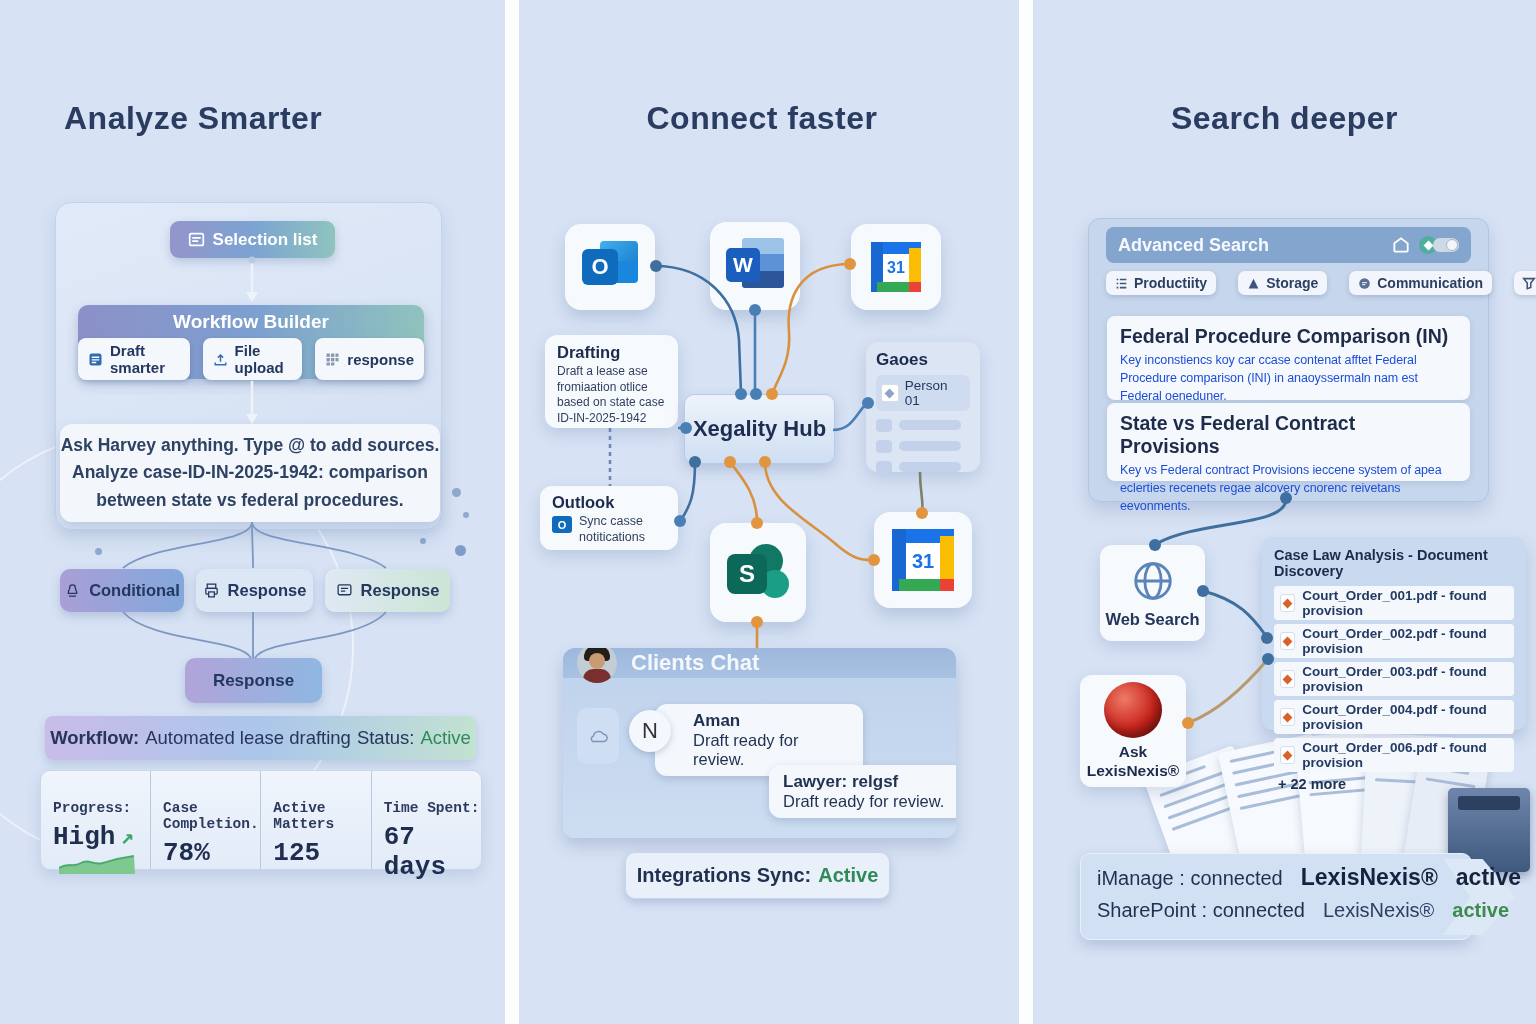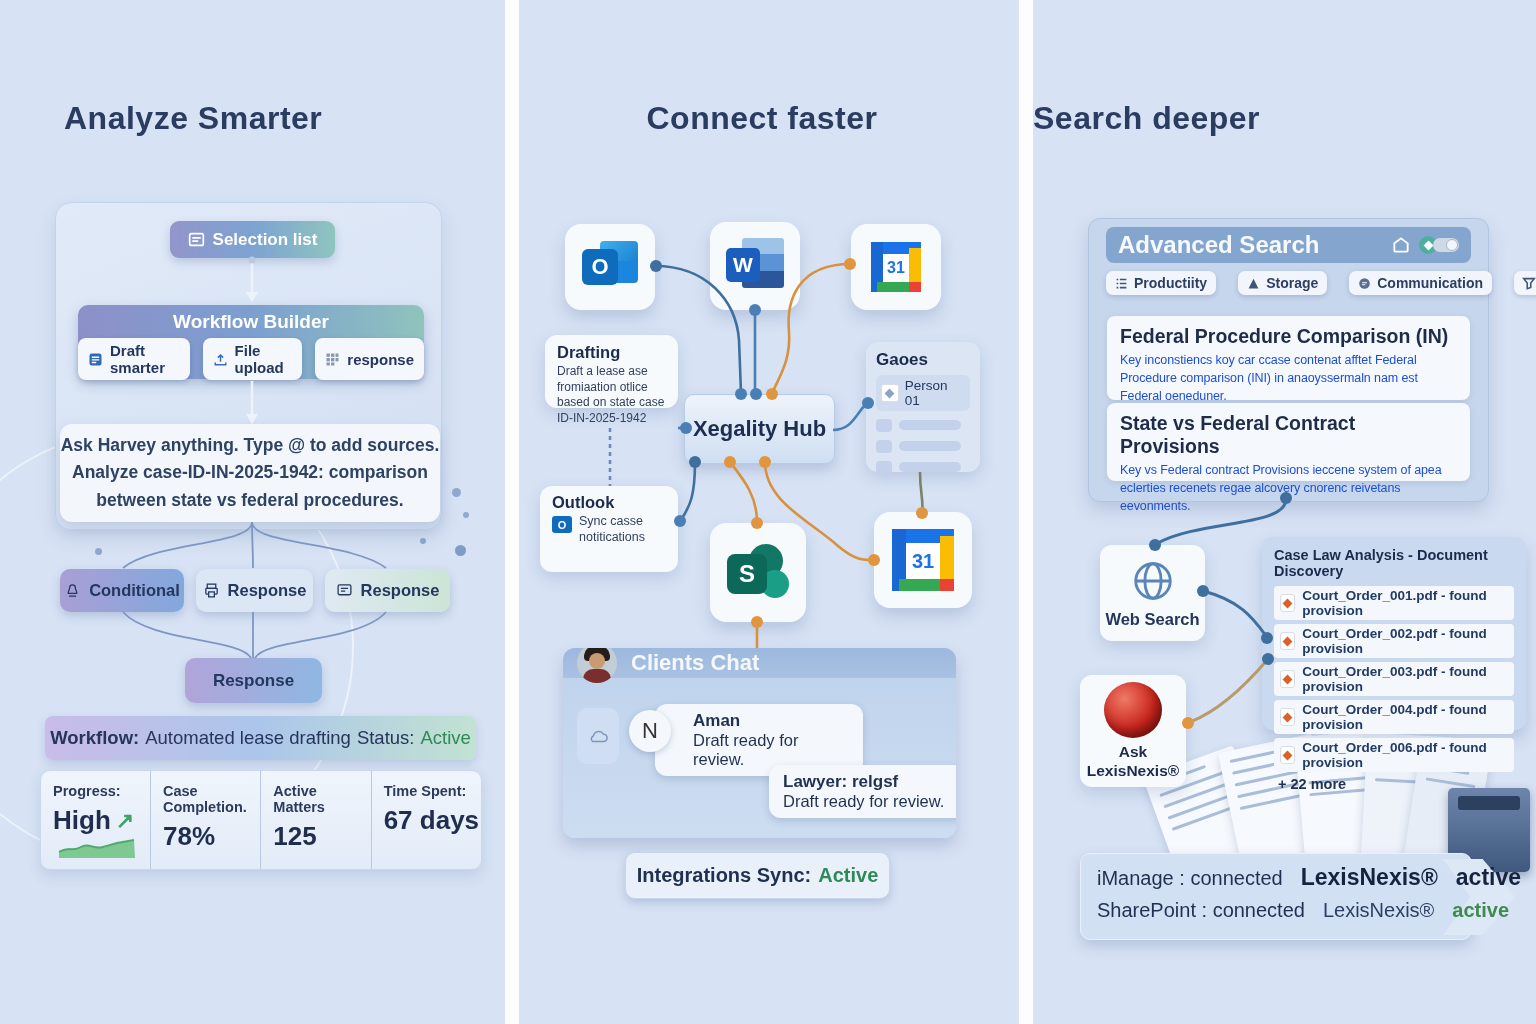--- a/index.html
+++ b/index.html
@@ -27,21 +27,21 @@
     font-size:15px;font-weight:bold;color:#24375f;box-shadow:0 2px 5px rgba(40,70,120,.25);}
   .ask{position:absolute;left:60px;top:424px;width:380px;height:98px;border-radius:12px;background:#f3f7fc;
     box-shadow:0 6px 14px rgba(70,100,150,.18);display:flex;flex-direction:column;justify-content:center;
     text-align:center;font-size:17.5px;font-weight:600;color:#2e4263;line-height:1.55;z-index:10;}
   .statusbar{position:absolute;left:45px;top:716px;width:431px;height:44px;border-radius:8px;z-index:10;
     background:linear-gradient(90deg,#c9bce9,#abc6ea,#c2e2d2);box-shadow:0 4px 10px rgba(70,100,150,.2);
     display:flex;align-items:center;justify-content:center;font-size:18.5px;color:#27355c;gap:6px;}
   .stats{position:absolute;left:40px;top:770px;width:440px;height:98px;border-radius:10px;z-index:10;
     background:linear-gradient(180deg,#f0f5fc,#e2ebf8);border:1px solid #c8d7ec;box-shadow:0 6px 14px rgba(70,100,150,.16);
     display:flex;}
-  .stat{flex:1;padding:12px 0 0 12px;position:relative;}
+  .stat{flex:1;padding:29px 0 0 12px;position:relative;font-family:Liberation Mono, monospace;}
   .stat + .stat{border-left:1px solid #b9c9e2;}
   .stat .lab{font-size:14.5px;font-weight:bold;color:#2c3a5e;}
   .stat .val{font-size:26px;font-weight:bold;color:#1f2d4e;margin-top:6px;display:flex;align-items:center;gap:5px;}
   
   .appcard{position:absolute;background:#f7fafd;border-radius:16px;box-shadow:0 8px 16px rgba(70,100,150,.22);
     display:flex;align-items:center;justify-content:center;z-index:10;}
   .hub{position:absolute;left:684px;top:394px;width:149px;height:68px;border-radius:10px;z-index:10;
     background:linear-gradient(180deg,#edf3fb,#cfdff2);border:1px solid #b6cbe7;box-shadow:0 6px 14px rgba(70,100,150,.25);
     display:flex;align-items:center;justify-content:center;font-size:22px;font-weight:600;color:#1d2e52;}
   .gcal{position:relative;background:#fff;}
@@ -49,21 +49,21 @@
   .chat{position:absolute;left:563px;top:648px;width:393px;height:190px;border-radius:12px;z-index:10;
     background:linear-gradient(180deg,#bed2ec,#cdddf1);box-shadow:0 8px 16px rgba(70,100,150,.25);overflow:hidden;}
   .chat-head{height:30px;background:linear-gradient(180deg,#9db8dd,#a9c2e2);display:flex;align-items:center;gap:14px;padding:0 14px;}
   .chat-title{color:#f4f8fd;font-size:22px;font-weight:bold;}
   .bubble{position:absolute;background:#f4f8fd;border-radius:12px;box-shadow:0 3px 8px rgba(40,70,120,.2);padding:7px 14px;font-size:16.5px;color:#1f3050;}
   .bubble b{font-size:17px;}
   
   .advpanel{position:absolute;left:1088px;top:218px;width:399px;height:282px;border-radius:12px;z-index:10;
     background:#c6d6ec;border:1px solid #b0c5e2;box-shadow:0 8px 18px rgba(70,100,150,.22);}
   .advhead{position:absolute;left:17px;top:8px;right:17px;height:36px;border-radius:8px;background:#84a5cd;
-    display:flex;align-items:center;padding:0 12px;color:#f6f9fd;font-size:24px;font-weight:bold;}
+    display:flex;align-items:center;padding:0 12px;color:#f6f9fd;font-size:18px;font-weight:bold;}
   .chip{display:flex;align-items:center;gap:6px;background:#f2f6fc;border-radius:7px;padding:4px 9px;
     font-size:14px;font-weight:bold;color:#2c3f63;box-shadow:0 2px 5px rgba(40,70,120,.2);}
   .result{position:absolute;left:18px;right:18px;background:#f5f8fd;border-radius:8px;padding:9px 13px;box-shadow:0 2px 6px rgba(40,70,120,.12);}
   .result .t{font-size:19.5px;font-weight:bold;color:#1e2c4a;margin-bottom:3px;}
   .result .b{font-size:12.5px;color:#1d4ed8;line-height:1.45;letter-spacing:-.1px;}
   .caselaw{position:absolute;left:1262px;top:537px;width:264px;height:193px;border-radius:10px;z-index:10;
     background:#c9daf0;box-shadow:0 8px 16px rgba(70,100,150,.25);padding:10px 12px;box-sizing:border-box;}
   .cl-title{font-size:14.5px;font-weight:bold;color:#1c2b4d;margin-bottom:7px;}
   .cl-row{display:flex;align-items:center;gap:7px;background:#f4f8fd;border-radius:4px;padding:2px 6px;margin-bottom:4px;
     font-size:13.5px;font-weight:bold;color:#233a63;}
@@ -234,21 +234,21 @@
     <div class="gcal" style="width:50px;height:50px">
       <div class="bar" style="left:0;top:0;width:50px;height:12px;background:#1a73e8"></div>
       <div class="bar" style="left:0;top:0;width:12px;height:50px;background:#1967d2"></div>
       <div class="bar" style="right:0;top:6px;width:12px;height:38px;background:#fbbc04"></div>
       <div class="bar" style="left:6px;bottom:0;width:38px;height:10px;background:#34a853"></div>
       <div class="bar" style="right:0;bottom:0;width:12px;height:10px;background:#ea4335"></div>
       <div class="bar" style="left:12px;top:12px;width:26px;height:28px;background:#fff;display:flex;align-items:center;justify-content:center;font-weight:bold;font-size:16px;color:#1a73e8">31</div>
     </div>
   </div>
 
-  <div class="card" style="left:545px;top:335px;width:133px;height:73px;padding:8px 12px;box-sizing:border-box">
+  <div class="card" style="left:545px;top:335px;width:133px;height:93px;padding:8px 12px;box-sizing:border-box">
     <div style="font-size:16.5px;font-weight:bold;color:#1c2b4d">Drafting</div>
     <div style="font-size:12px;color:#33415e;line-height:1.3;margin-top:2px">
       <div>Draft a lease ase</div>
       <div>fromiaation otlice</div>
       <div>based on state case</div>
       <div>ID-IN-2025-1942</div>
     </div>
   </div>
 
   <div class="card soft" style="left:866px;top:342px;width:114px;height:130px;padding:8px 10px;box-sizing:border-box;background:#dbe5f4">
@@ -272,21 +272,21 @@
           <span style="width:16px;height:13px;background:#c3d2ea;border-radius:4px"></span>
           <span style="width:62px;height:10px;background:#c3d2ea;border-radius:5px;margin-top:1px"></span>
         </div>
     </div>
   </div>
 
   <div class="hub">
       <span>Xegality Hub</span>
     </div>
 
-  <div class="card" style="left:540px;top:486px;width:138px;height:86px;padding:7px 12px;box-sizing:border-box">
+  <div class="card" style="left:540px;top:486px;width:138px;height:64px;padding:7px 12px;box-sizing:border-box">
     <div style="font-size:16.5px;font-weight:bold;color:#1c2b4d">Outlook</div>
     <div style="display:flex;gap:7px;margin-top:2px">
       <span style="width:20px;height:17px;background:#0f6cbd;border-radius:3px;color:#fff;font-size:11px;font-weight:bold;display:flex;align-items:center;justify-content:center;margin-top:2px">O</span>
       <span style="font-size:12.5px;color:#33415e;line-height:1.25">
         <span style="display:block">Sync casse</span>
         <span style="display:block">notitications</span>
       </span>
     </div>
   </div>
 
@@ -334,21 +334,21 @@
       <b>Lawyer: relgsf</b><br>
       <span>Draft ready for review.</span>
     </div>
   </div>
 
   <div class="pill" style="left:625px;top:852px;width:263px;height:45px;font-size:20px;font-weight:600;background:#e9f0fa;border:1px solid #c7d6ec;gap:7px">
     <span style="color:#1f3050">Integrations Sync:</span>
     <span style="color:#2e8b57">Active</span>
   </div>
 
-  <h1 class="panel-title" style="left:1033px;width:503px;top:100px;text-align:left">Search deeper</h1>
+  <h1 class="panel-title" style="left:1033px;width:503px;top:100px;text-align:center">Search deeper</h1>
 
   <div class="advpanel">
     <div class="advhead">
       <span>Advanced Search</span>
       <span style="margin-left:auto;display:flex;align-items:center;gap:8px">
         <svg width="20" height="20" viewBox="0 0 24 24" fill="none" stroke="#fff" stroke-width="2.2">
             <path d="M4 10l8-6 8 6v9a1 1 0 01-1 1H5a1 1 0 01-1-1z"></path>
           </svg>
         <span style="display:flex;align-items:center">
           <span style="width:18px;height:18px;border-radius:50%;background:#4fae9d;display:inline-flex;align-items:center;justify-content:center">

